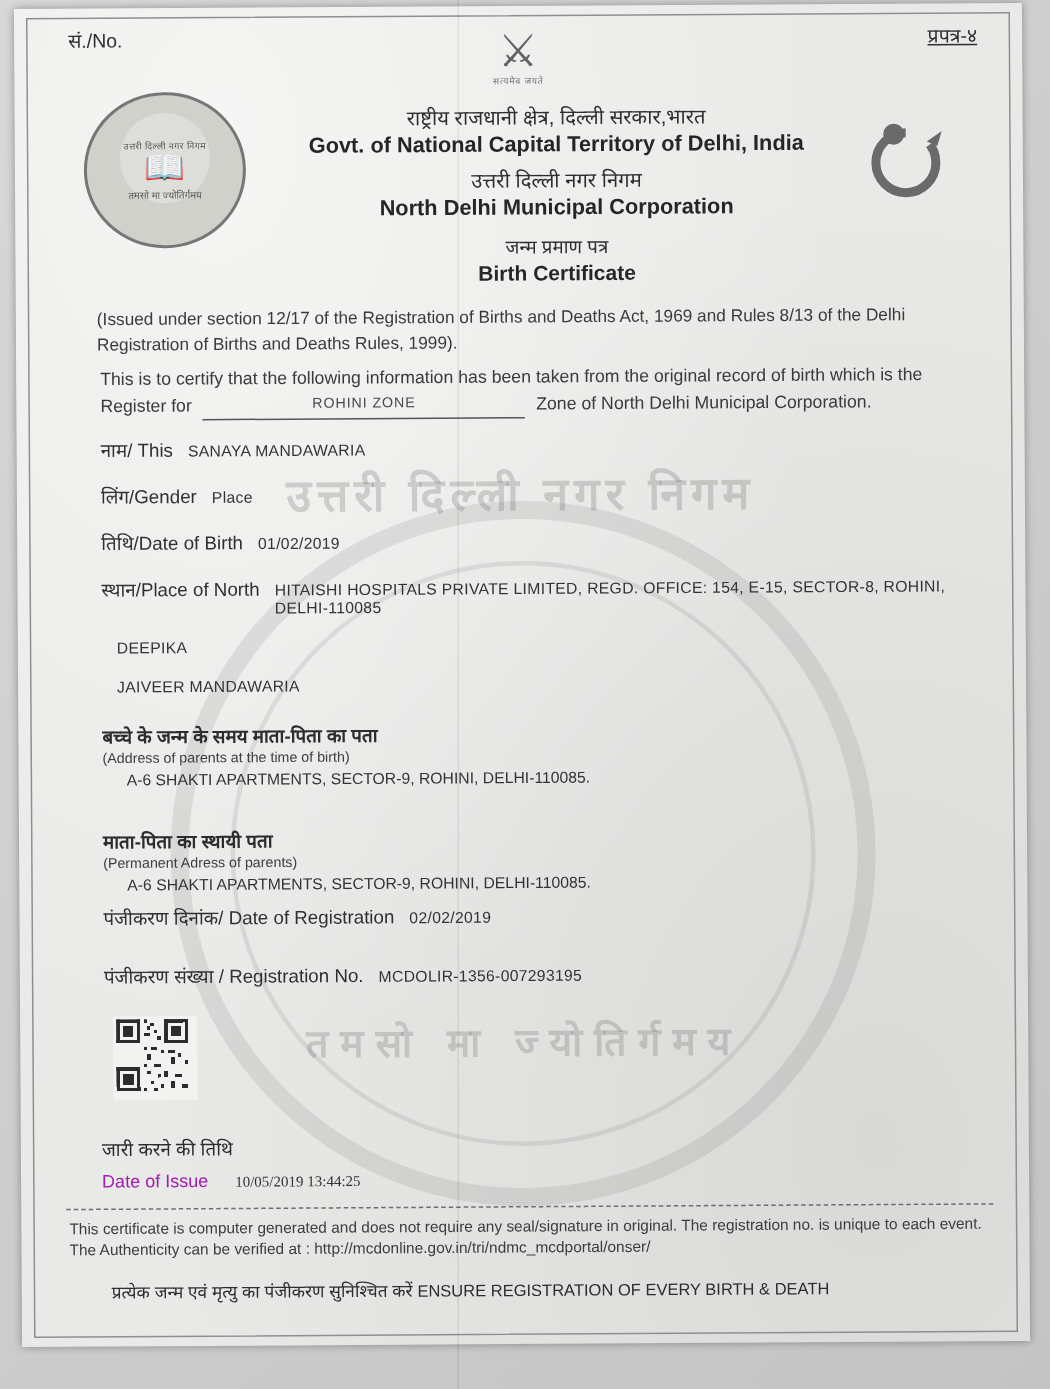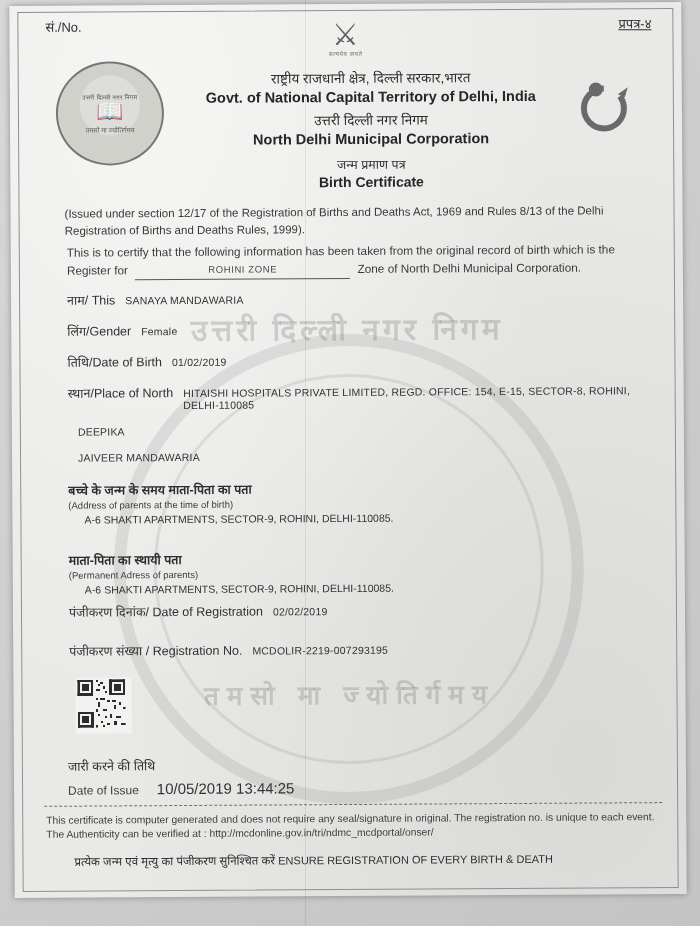--- a/index.html
+++ b/index.html
@@ -220,22 +220,22 @@
     background:#f2f2f0;
     padding:2px;
   }
 
   .issue{
     position:absolute;
     top:752px;left:54px;right:20px;
   }
   .issue .ih{ font-size:12.5px;color:#2d2d2d; }
   .issue .ir{ display:flex; align-items:baseline; margin-top:6px;}
-  .issue .il{ font-size:12px;color:#404040;}
-  .issue .iv{ font-size:15px;color:#333;margin-left:18px;}
+  .issue .il{ font-size:12px;color:#a21caf;}
+  .issue .iv{ font-size:10px;color:#333;margin-left:18px;font-family:Liberation Serif, serif;}
 
   .dashed{
     position:absolute;
     top:800px;left:30px;right:24px;
     border-top:1px dashed #6d6d6d;
   }
   .footnote{
     position:absolute;
     top:808px;left:32px;right:22px;
     font-size:10.3px;
@@ -314,21 +314,21 @@
         <span>Zone of North Delhi Municipal Corporation.</span>
       </div>
 
       <div class="fields">
         <div class="frow">
           <span class="flabel">नाम/ This</span>
           <span class="fvalue">SANAYA MANDAWARIA</span>
         </div>
         <div class="frow">
           <span class="flabel">लिंग/Gender</span>
-          <span class="fvalue">Female</span>
+          <span class="fvalue">Place</span>
         </div>
         <div class="frow">
           <span class="flabel">तिथि/Date of Birth</span>
           <span class="fvalue">01/02/2019</span>
         </div>
         <div class="frow">
           <span class="flabel">स्थान/Place of North</span>
           <span class="fvalue">HITAISHI HOSPITALS PRIVATE LIMITED, REGD. OFFICE: 154, E-15, SECTOR-8, ROHINI, DELHI-110085</span>
         </div>
         <div class="frow">
@@ -351,21 +351,21 @@
         </div>
       </div>
 
       <div class="reg">
         <div class="frow">
           <span class="flabel">पंजीकरण दिनांक/ Date of Registration</span>
           <span class="fvalue">02/02/2019</span>
         </div>
         <div class="frow">
           <span class="flabel">पंजीकरण संख्या / Registration No.</span>
-          <span class="fvalue">MCDOLIR-2219-007293195</span>
+          <span class="fvalue">MCDOLIR-1356-007293195</span>
         </div>
       </div>
 
       <div class="qr">
         <svg width="48" height="48" viewBox="0 0 21 21" shape-rendering="crispEdges" aria-hidden="true">
           <rect width="21" height="21" fill="#f2f2f0"></rect>
           <g fill="#2c2c2c">
             <rect x="0" y="0" width="7" height="1"></rect>
               <rect x="0" y="6" width="7" height="1"></rect>
             <rect x="0" y="0" width="1" height="7"></rect>

